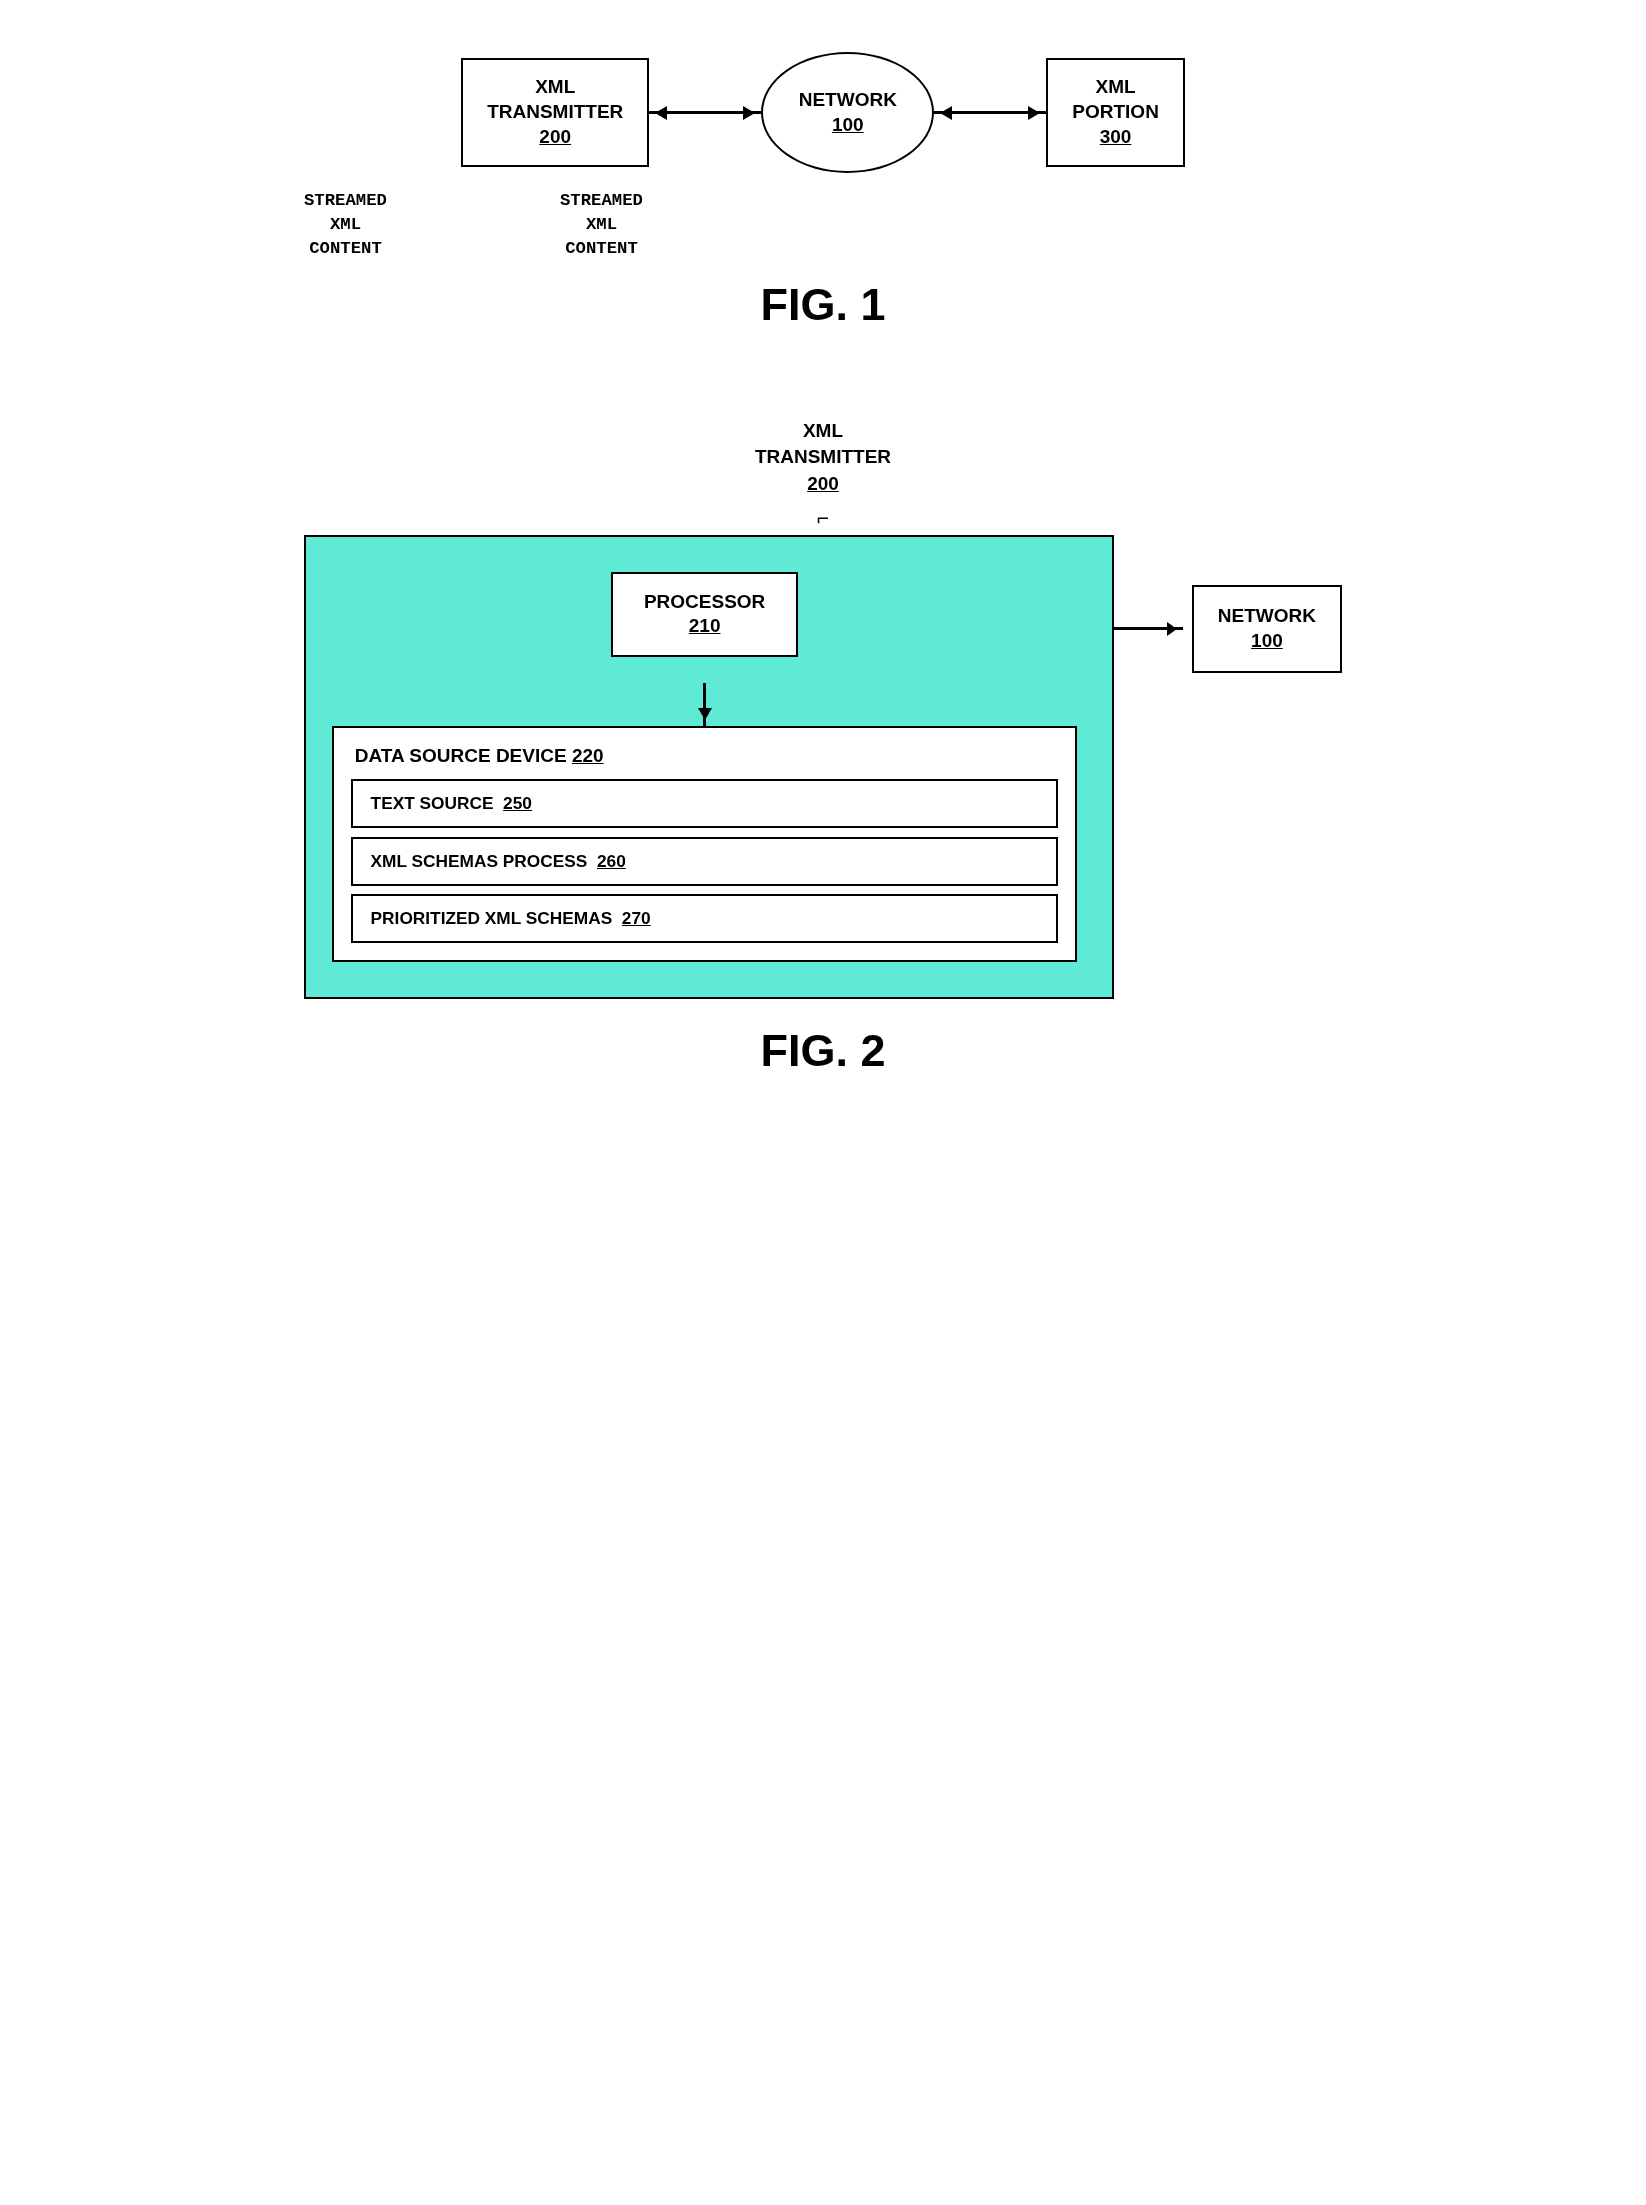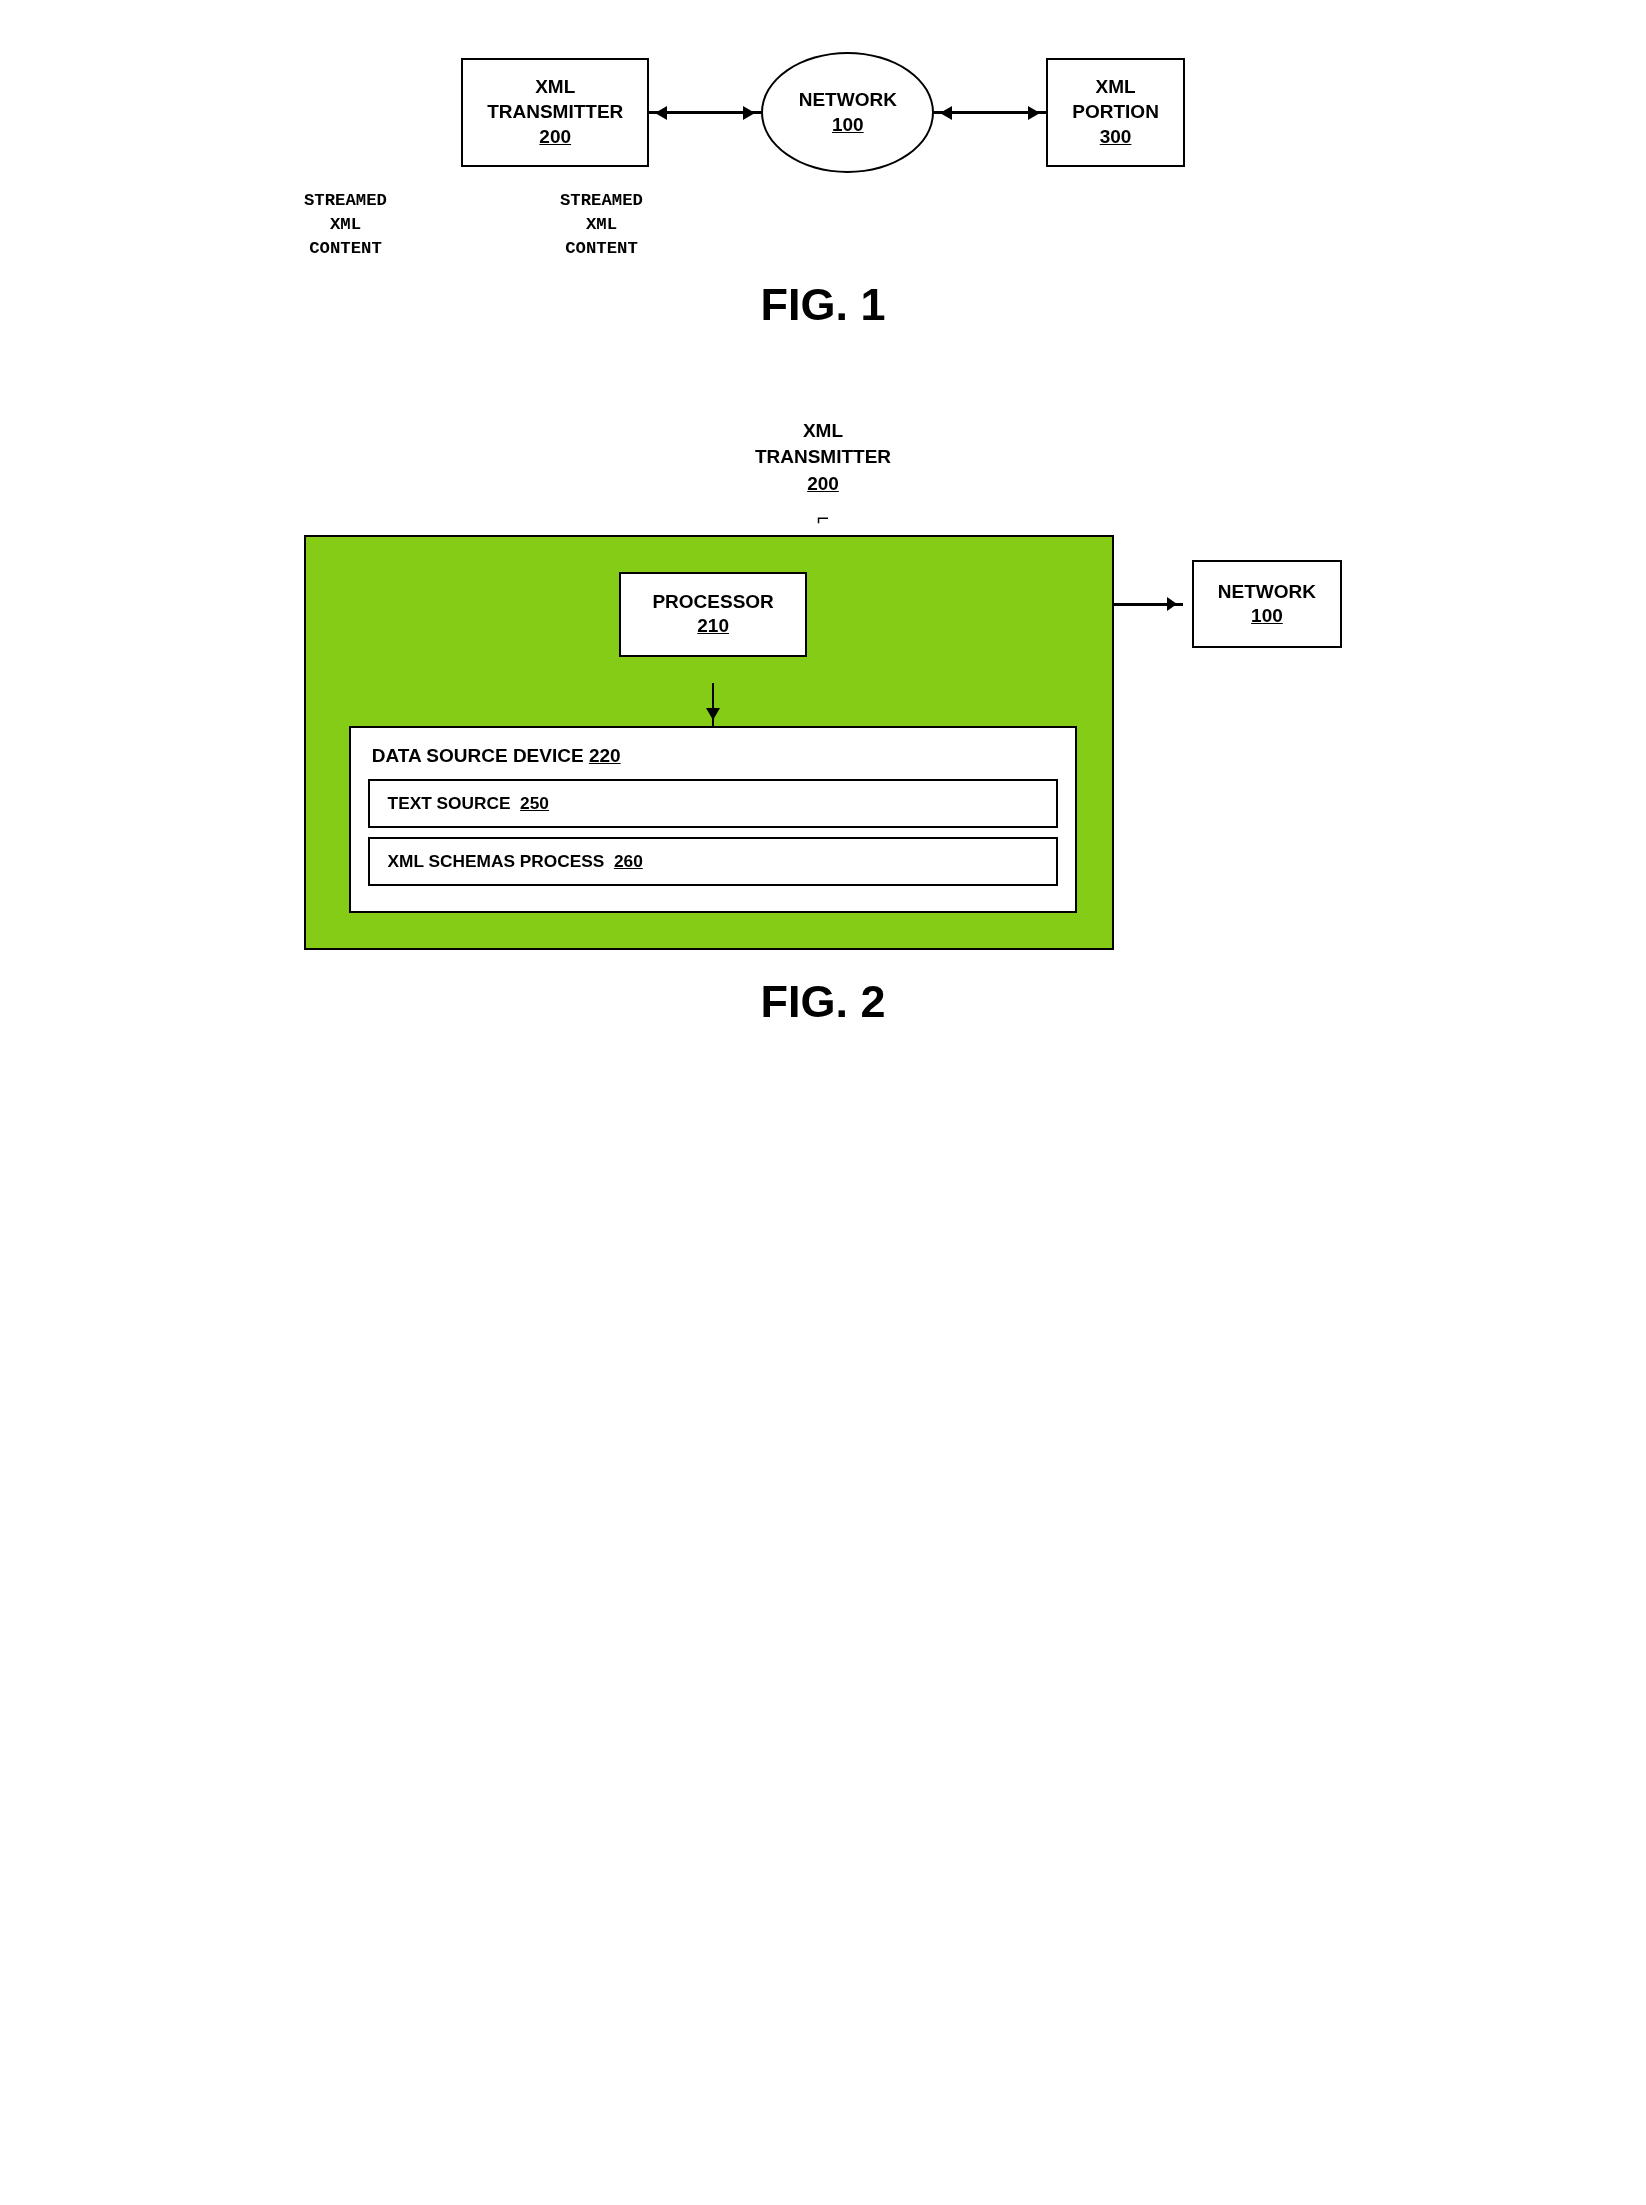--- a/index.html
+++ b/index.html
@@ -112,26 +112,26 @@
     .fig2-top-label {
       text-align: center;
       font-weight: bold;
       font-size: 19px;
       line-height: 1.4;
       margin-bottom: 8.6px;
     }
 
     .fig2-outer-box {
       border: 2.6px solid #000;
-      padding: 35px 35px 35px 43px;
+      padding: 35px 35px 35px 26px;
       flex: 1;
       display: flex;
       flex-direction: column;
       align-items: center;
-      background: #84cc16;
+      background: #5eead4;
     }
 
     .fig2-processor-box {
       border: 2.6px solid #000;
       padding: 15.6px 31px;
       text-align: center;
       font-weight: bold;
       font-size: 19px;
       line-height: 1.3;
       background: #fff;
@@ -285,20 +285,23 @@
       <div class="fig2-storage-box">
         <div class="storage-title-row">
           <span>DATA SOURCE DEVICE</span>&nbsp;<span class="underline-num">220</span>
         </div>
         <div class="storage-inner-box">
           <span>TEXT SOURCE</span>&nbsp;&nbsp;<span class="underline-num">250</span>
         </div>
         <div class="storage-inner-box">
           <span>XML SCHEMAS PROCESS</span>&nbsp;&nbsp;<span class="underline-num">260</span>
         </div>
+        <div class="storage-inner-box" style="margin-bottom:0;">
+          <span>PRIORITIZED XML SCHEMAS</span>&nbsp;&nbsp;<span class="underline-num">270</span>
+        </div>
       </div>
 
     </div>
 
     <div style="display:flex; align-items:center; justify-content:center; margin-bottom: 277px;">
       <div class="h-arrow-right-small" style="width:69px;"></div>
 
       <div class="fig2-network-box" style="margin-left:8.6px;">
         <span>NETWORK</span><br>
         <span class="underline-num">100</span>

